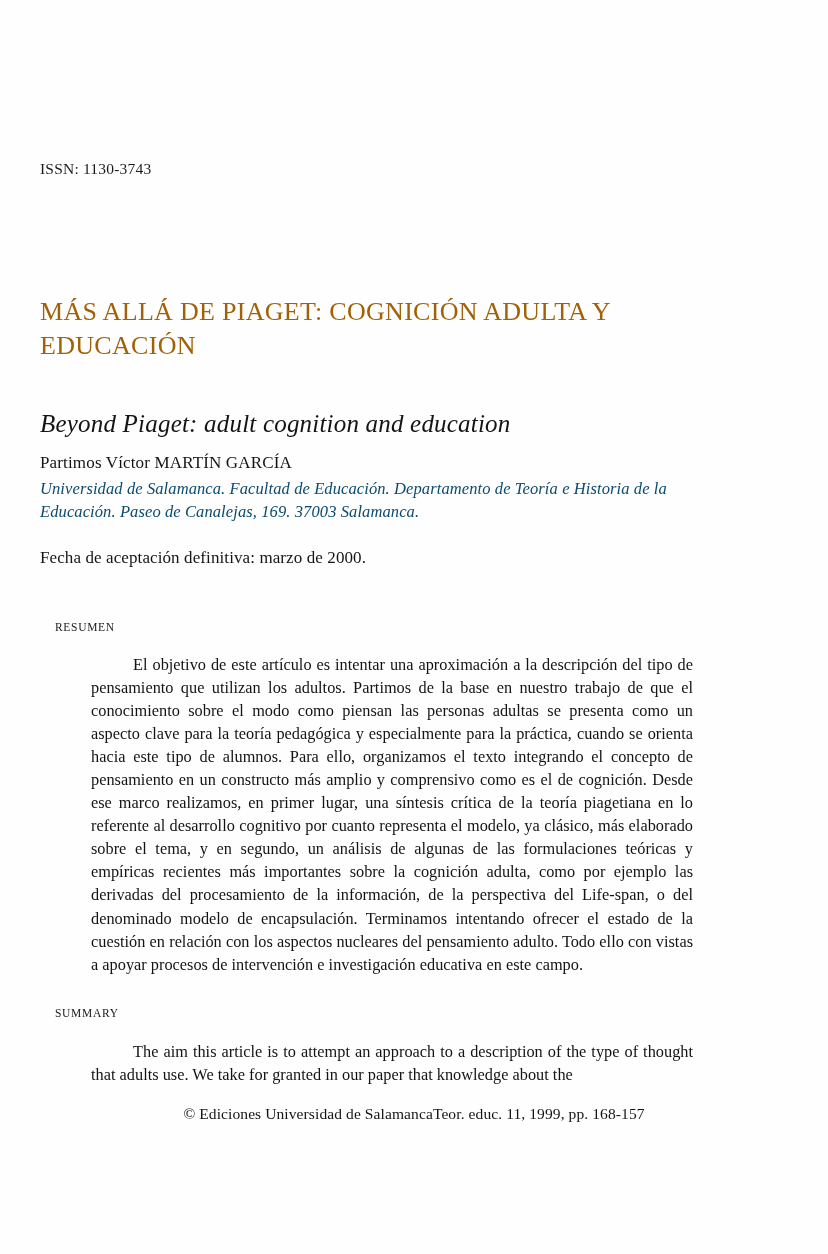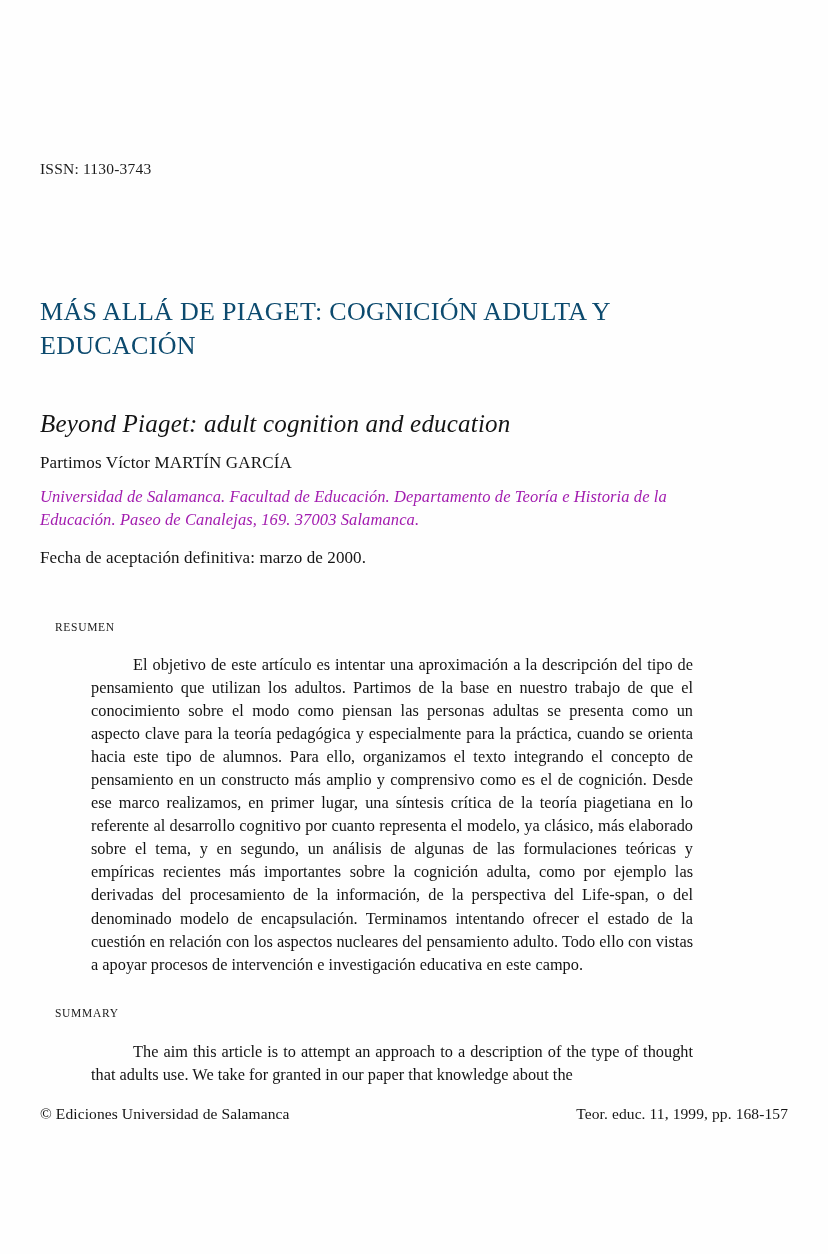--- a/index.html
+++ b/index.html
@@ -33,21 +33,21 @@
   .title-block {
     position: absolute;
     left: 40px;
     top: 295px;
     width: 660px;
   }
   .title-main {
     font-size: 26px;
     line-height: 1.32;
     letter-spacing: 0.3px;
-    color: #0c4a6e;
+    color: #a16207;
     font-weight: 400;
   }
   .title-sub {
     margin-top: 44px;
     font-size: 25px;
     font-style: italic;
     line-height: 1.25;
     letter-spacing: 0.2px;
     color: #141414;
   }
@@ -63,22 +63,22 @@
     font-size: 17px;
     line-height: 1.35;
     letter-spacing: 0.15px;
     color: #141414;
   }
   .author-affil {
     font-size: 16.5px;
     font-style: italic;
     line-height: 1.42;
     letter-spacing: 0.1px;
-    color: #a21caf;
-    margin-top: 10px;
+    color: #0c4a6e;
+    margin-top: 2px;
   }
 
   
   .meta-block {
     position: absolute;
     left: 40px;
     top: 546px;
     width: 600px;
   }
   .meta-line {
@@ -121,21 +121,21 @@
   #resumen-body { top: 653px; }
   #summary-body { top: 1040px; }
 
   
   .footer {
     position: absolute;
     left: 40px;
     right: 40px;
     top: 1105px;
     display: flex;
-    justify-content: space-between;
+    justify-content: center;
     align-items: baseline;
     font-size: 15.5px;
     color: #141414;
     letter-spacing: 0.1px;
   }
   .footer-right { text-align: right; }
 </style>
 </head>
 <body>
 

